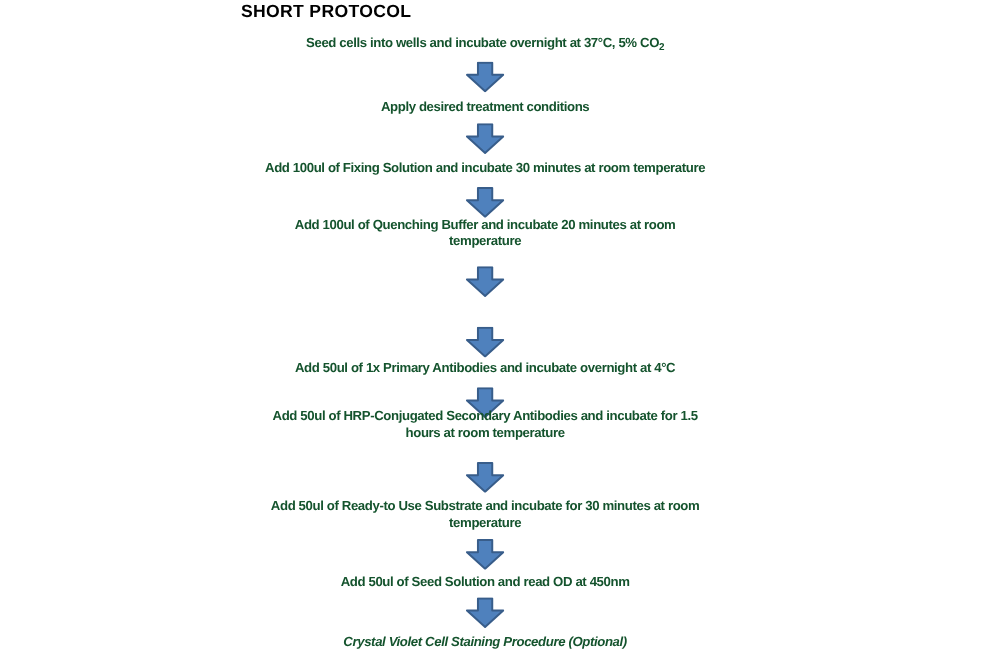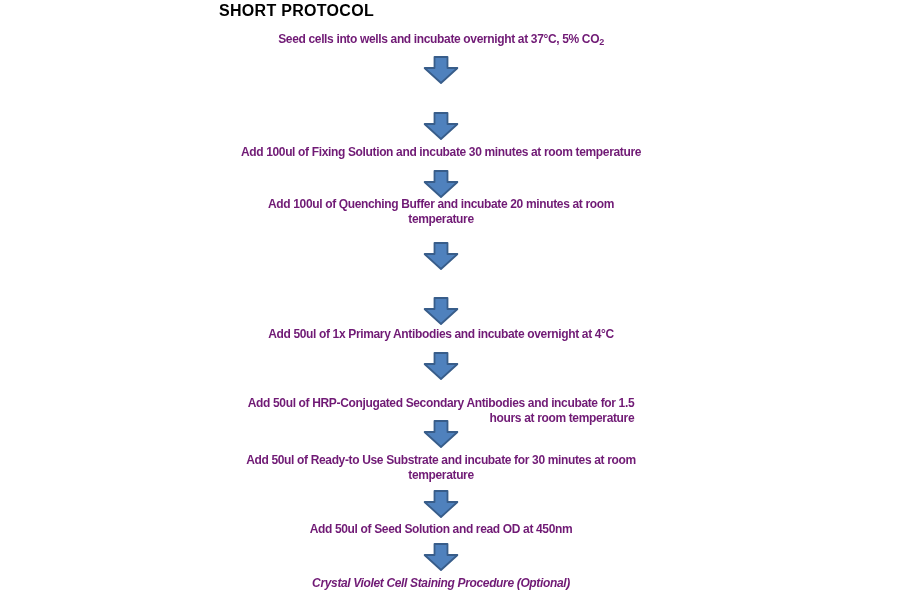--- a/index.html
+++ b/index.html
@@ -26,21 +26,21 @@
     letter-spacing: 0.3px;
     white-space: nowrap;
   }
   .step {
     position: absolute;
     left: 441px;
     transform: translateX(-50%);
     text-align: center;
     font-size: 12px;
     font-weight: bold;
-    color: #701a75;
+    color: #14532d;
     line-height: 14.5px;
     letter-spacing: -0.35px;
   }
   .step .line { white-space: nowrap; }
   .subsc {
     font-size: 9px;
     line-height: 0;
     vertical-align: -2px;
   }
   .arrow {
@@ -57,21 +57,21 @@
     stroke-width: 1.8;
     stroke-linejoin: round;
   }
   
   .s0 { top: 32px; }  .a0 { top: 56px; }
   .s1 { top: 90px; }  .a1 { top: 112px; }
   .s2 { top: 145px; } .a2 { top: 170px; }
   .s3 { top: 197px; } .a3 { top: 242px; }
   .s4 { top: 272px; } .a4 { top: 297px; }
   .s5 { top: 327px; } .a5 { top: 352px; }
-  .s6 { top: 396px; text-align: right; } .a6 { top: 420px; }
+  .s6 { top: 371px; } .a6 { top: 420px; }
   .s7 { top: 453px; } .a7 { top: 490px; }
   .s8 { top: 522px; } .a8 { top: 543px; }
   .s9 { top: 576px; font-style: italic; }
 </style>
 </head>
 <body>
 
 <div class="canvas">
 
   <h1 class="title">SHORT PROTOCOL</h1>
@@ -79,20 +79,23 @@
   <div class="step s0">
     <div class="line"><span>Seed cells into wells and incubate overnight at 37°C, 5% CO</span><span class="subsc">2</span></div>
   </div>
 
   <div class="arrow a0">
     <svg width="35" height="28" viewBox="0 0 35 28">
         <polygon points="11,1 24,1 24,12 34,12 17.5,27 1,12 11,12"></polygon>
       </svg>
   </div>
 
+  <div class="step s1">
+    <div class="line">Apply desired treatment conditions</div>
+  </div>
 
   <div class="arrow a1">
     <svg width="35" height="28" viewBox="0 0 35 28">
         <polygon points="11,1 24,1 24,12 34,12 17.5,27 1,12 11,12"></polygon>
       </svg>
   </div>
 
   <div class="step s2">
     <div class="line">Add 100ul of Fixing Solution and incubate 30 minutes at room temperature</div>
   </div>

